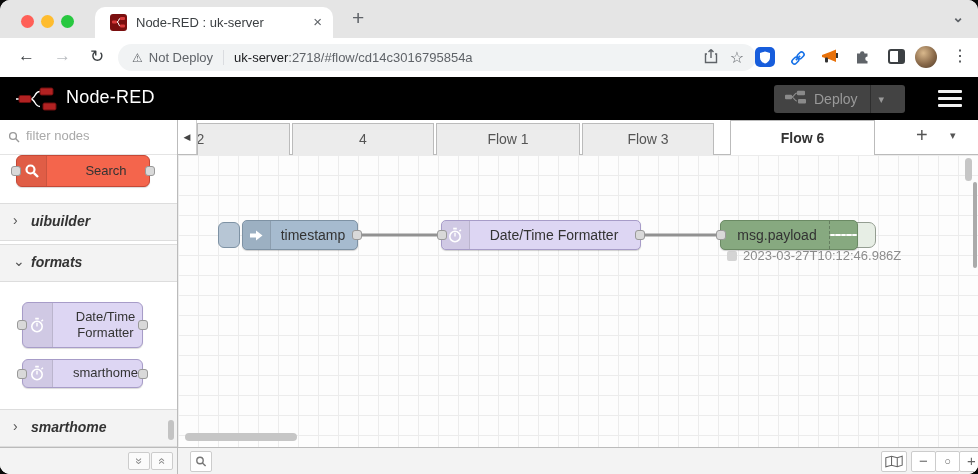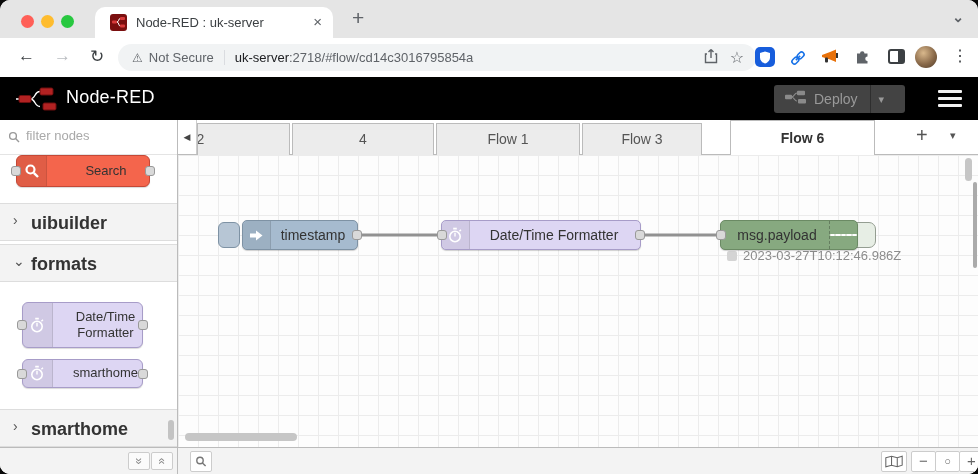--- a/index.html
+++ b/index.html
@@ -72,21 +72,21 @@
   .pal-node{position:absolute;border-radius:6px;font-size:13px;color:#333;box-shadow:0 1px 1px rgba(0,0,0,.15);}
   .pn-icon{position:absolute;left:0;top:0;bottom:0;width:30px;background:rgba(0,0,0,.06);
            border-right:1px solid rgba(0,0,0,.1);border-radius:5px 0 0 5px;display:flex;align-items:center;justify-content:center;}
   .pn-label{position:absolute;left:30px;right:4px;top:0;bottom:0;display:flex;align-items:center;justify-content:center;text-align:center;line-height:1.25;margin-left:20px;}
   .port{position:absolute;width:10px;height:10px;background:#d9d9d9;border:1px solid #999;border-radius:3px;}
   .node-search{left:16px;top:35px;width:134px;height:32px;background:#f4654c;border:1px solid #c44836;}
   .node-dtf{left:22px;top:182px;width:121px;height:46px;background:#ddd6f3;border:1px solid #a79cc8;}
   .node-hum{left:22px;top:239px;width:121px;height:29px;background:#ddd6f3;border:1px solid #a79cc8;}
   .pal-cat{position:absolute;left:0;right:0;height:38px;background:#f3f3f3;border-top:1px solid #ddd;border-bottom:1px solid #ddd;}
   .cat-chev{position:absolute;left:13px;top:8px;font-size:14px;color:#555;}
-  .cat-label{position:absolute;left:31px;top:9px;font-size:18px;font-weight:bold;color:#333;}
+  .cat-label{position:absolute;left:31px;top:9px;font-size:14px;font-weight:bold;color:#333;font-style:italic;}
   .cat-uibuilder{top:83px;}
   .cat-formats{top:124px;}
   .cat-smarthome{top:289px;}
   .pal-scroll{position:absolute;right:3px;top:300px;width:6px;height:20px;background:#c3c3c3;border-radius:3px;}
   .pal-footer{position:absolute;left:0;right:0;bottom:0;height:27px;background:#f3f3f3;border-top:1px solid #bbb;}
   .pf-btn{position:absolute;top:4px;width:22px;height:18px;background:#fbfbfb;border:1px solid #ccc;border-radius:2px;
           color:#888;font-size:12px;text-align:center;line-height:16px;}
   .pf-up{right:27px;} .pf-dn{right:4px;}
   .rot90{display:inline-block;transform:rotate(90deg);}
 
@@ -162,21 +162,21 @@
     <span class="newtab">+</span>
     <span class="tabsearch">⌄</span>
   </div>
 
   <div class="toolbar">
     <span class="nav-ic ic-back">←</span>
     <span class="nav-ic ic-fwd">→</span>
     <span class="nav-ic ic-reload">↻</span>
     <div class="omnibox">
       <span class="warn">⚠</span>
-      <span class="notsecure">Not Secure</span>
+      <span class="notsecure">Not Deploy</span>
       <span class="om-div"></span>
       <span class="url-host">uk-server</span>
       <span class="url-rest">:2718/#flow/cd14c3016795854a</span>
       <span class="om-actions">
         <span>
           <svg width="14" height="16" viewBox="0 0 14 16">
               <path d="M3 6 H1.5 V14.5 H12.5 V6 H11 M7 1.5 V10 M7 1.5 L4.5 4 M7 1.5 L9.5 4" stroke="#5f6368" stroke-width="1.4" fill="none"></path>
             </svg>
         </span>
         <span style="font-size:16px;color:#5f6368;">☆</span>
@@ -315,21 +315,21 @@
       </div>
     </div>
 
     <div class="workspace">
 
       <div class="flowtabs">
         <span class="tab-scroll">◀</span>
         <div class="ftab ftab-clip" style="left:19px;width:93px;"><span>2</span></div>
         <div class="ftab" style="left:114px;width:142px;"><span>4</span></div>
         <div class="ftab" style="left:258px;width:144px;"><span>Flow 1</span></div>
-        <div class="ftab" style="left:404px;width:120px;text-align:center;"><span>Flow 3</span></div>
+        <div class="ftab" style="left:404px;width:132px;text-align:center;"><span>Flow 3</span></div>
         <div class="ftab ftab-active" style="left:552px;width:145px;text-align:center;"><span>Flow 6</span></div>
         <span class="ft-add">+</span>
         <span class="ft-caret">▾</span>
       </div>
 
       <div class="canvas">
         <svg class="wires" width="800" height="292">
           <line x1="184" y1="80" x2="264" y2="80" stroke="#929292" stroke-width="3"></line>
           <line x1="466" y1="80" x2="543" y2="80" stroke="#929292" stroke-width="3"></line>
         </svg>

